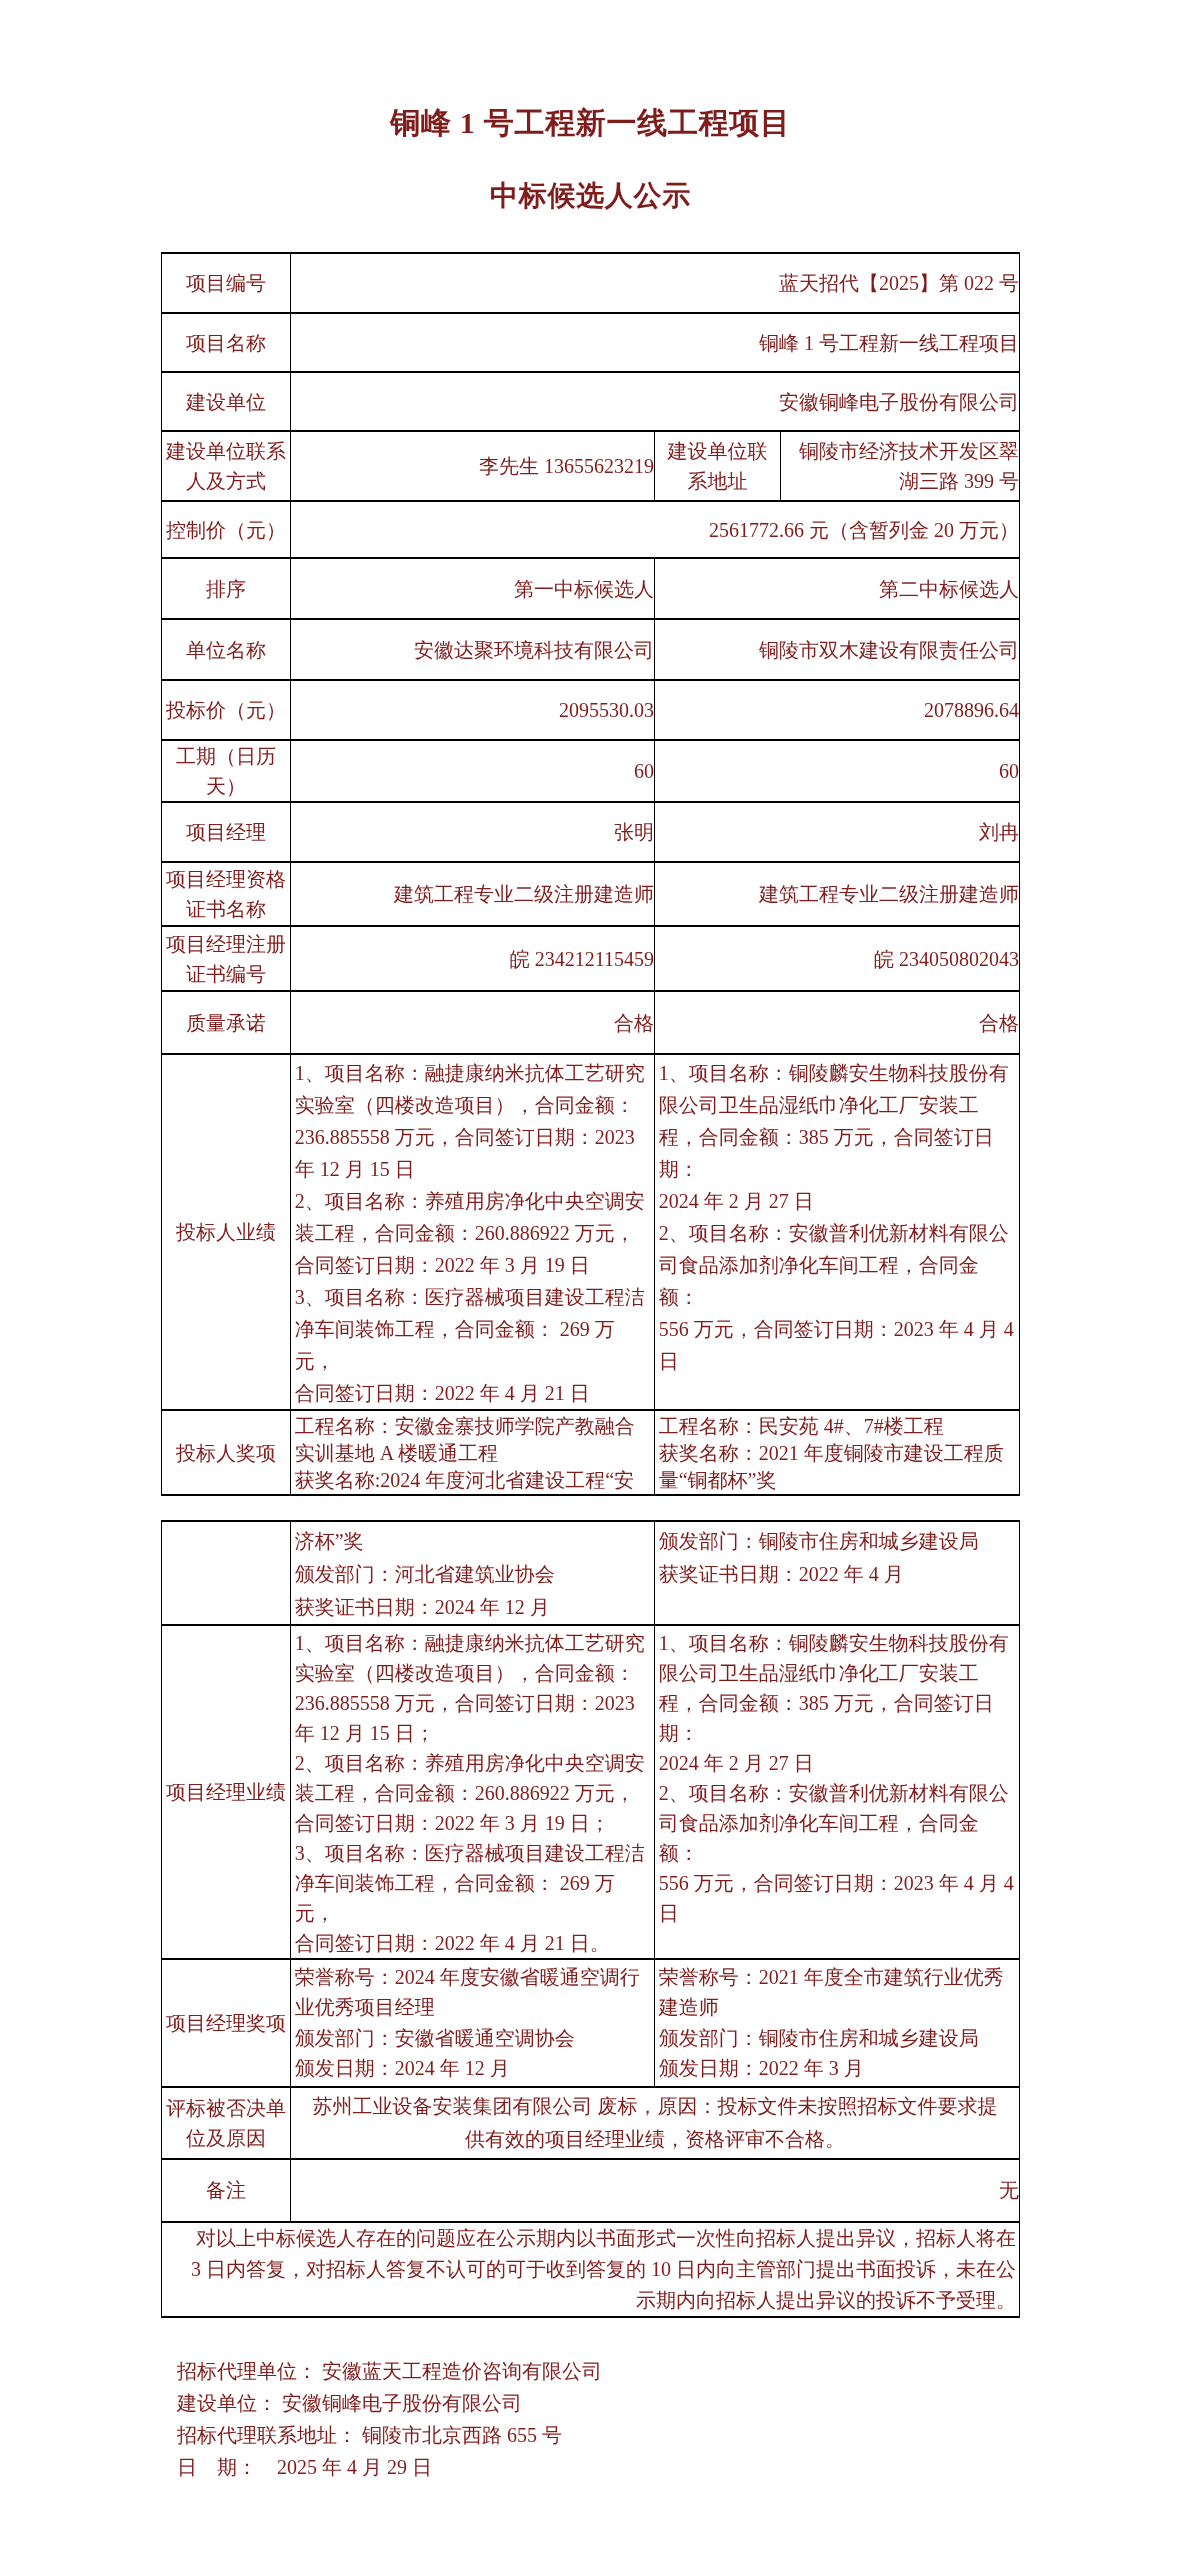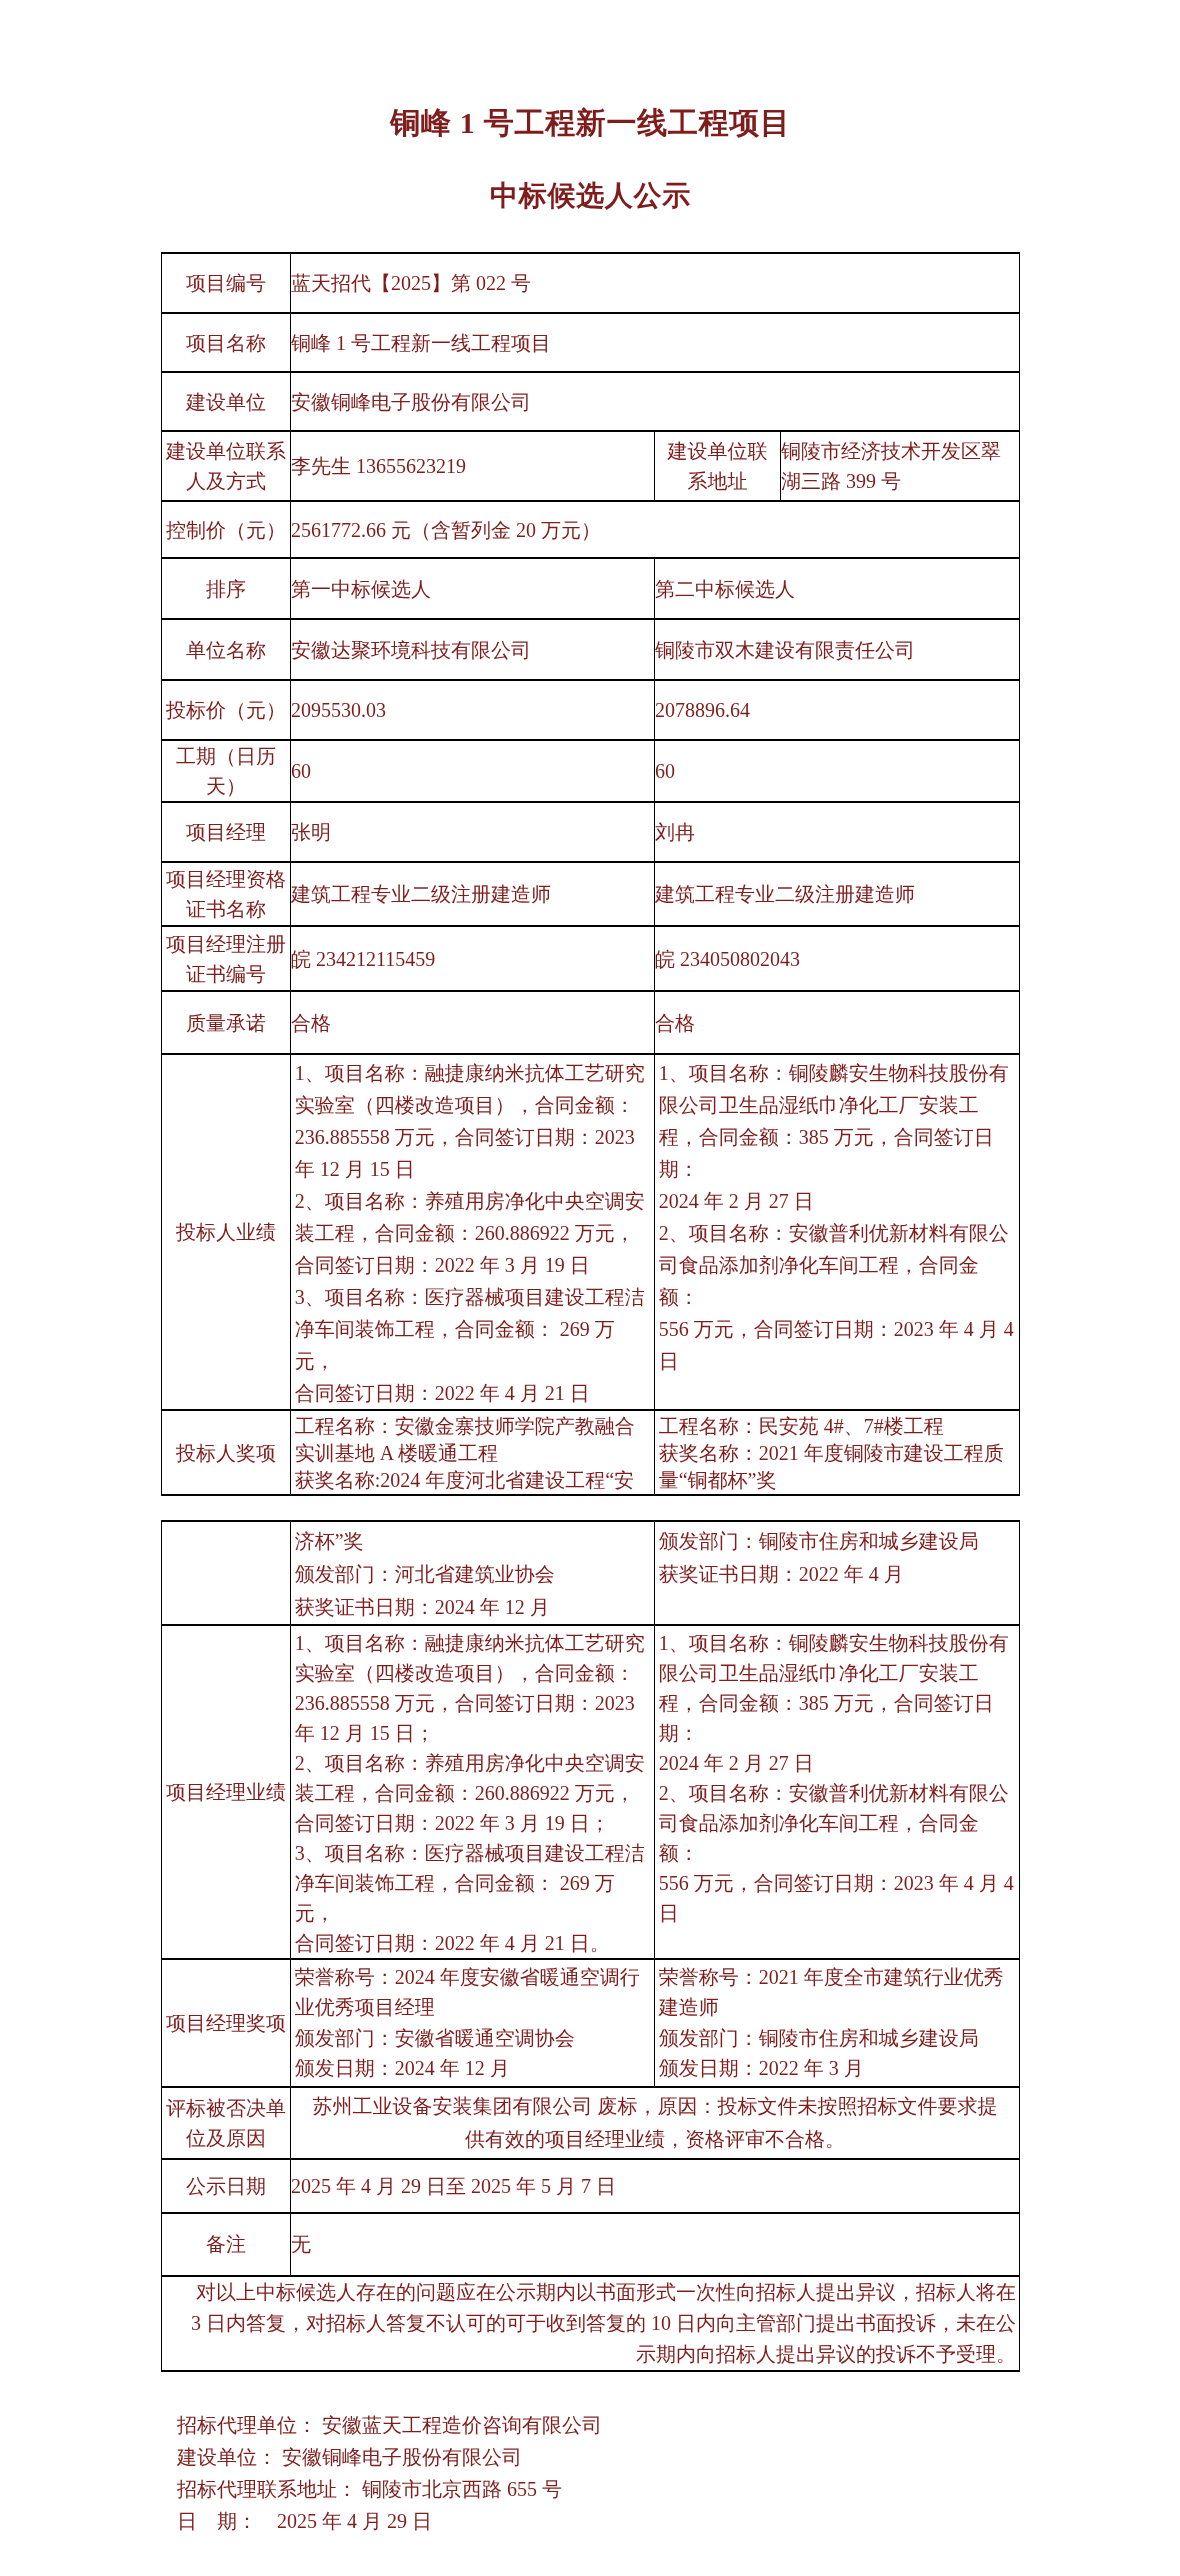--- a/index.html
+++ b/index.html
@@ -44,21 +44,21 @@
     padding:0;
     white-space:pre-line;
   }
   td.lbl{
     text-align:center;
     vertical-align:middle;
     line-height:30px;
     padding:0 0.7px;
   }
   td.val{
-    text-align:left;
+    text-align:right;
     vertical-align:middle;
     line-height:30px;
   }
   td.txt{
     text-align:left;
     vertical-align:top;
     padding:2.2px 3px 0 3.7px;
   }
   .lh36{line-height:27px;}
   .lh40{line-height:30px;}
@@ -246,24 +246,20 @@
 建造师
 颁发部门：铜陵市住房和城乡建设局
 颁发日期：2022 年 3 月</td>
       </tr>
       <tr style="height:72px">
         <td class="lbl">评标被否决单
 位及原因</td>
         <td class="reject" colspan="3">苏州工业设备安装集团有限公司 废标，原因：投标文件未按照招标文件要求提
 供有效的项目经理业绩，资格评审不合格。</td>
       </tr>
-      <tr style="height:54px">
-        <td class="lbl">公示日期</td>
-        <td class="val" colspan="3">2025 年 4 月 29 日至 2025 年 5 月 7 日</td>
-      </tr>
       <tr style="height:63px">
         <td class="lbl">备注</td>
         <td class="val" colspan="3">无</td>
       </tr>
       <tr style="height:95px">
         <td class="notecell" colspan="4">对以上中标候选人存在的问题应在公示期内以书面形式一次性向招标人提出异议，招标人将在
 3 日内答复，对招标人答复不认可的可于收到答复的 10 日内向主管部门提出书面投诉，未在公
 示期内向招标人提出异议的投诉不予受理。</td>
       </tr>
     </tbody>

